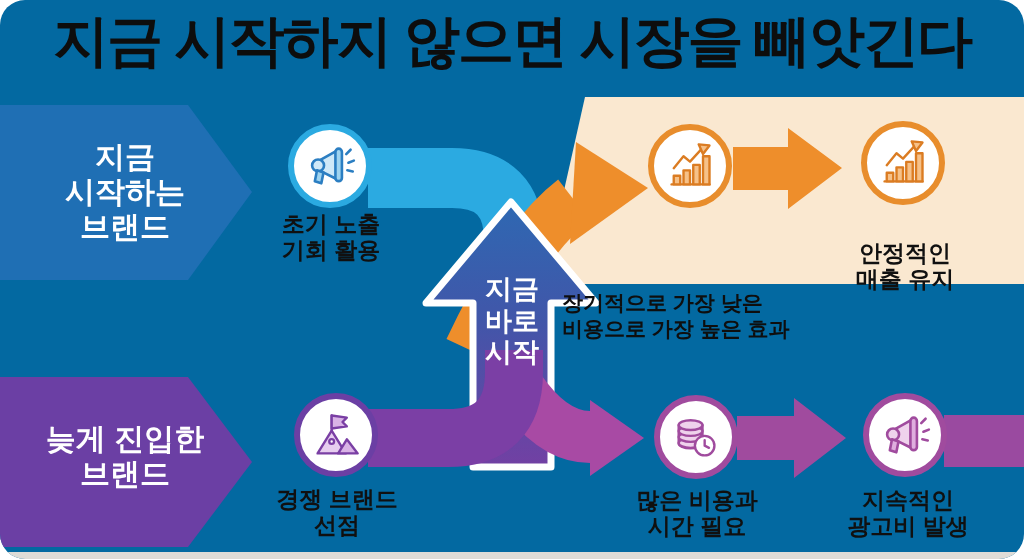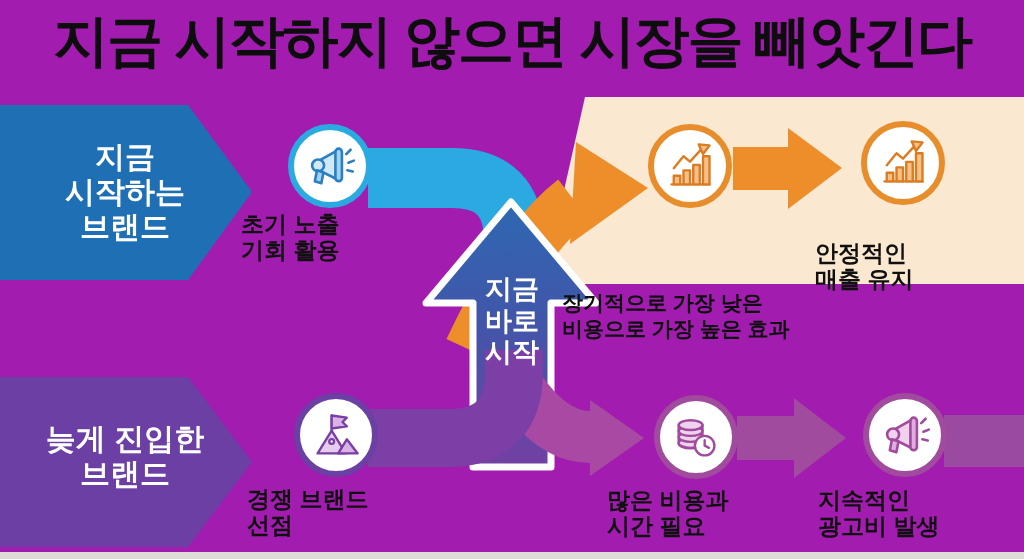--- a/index.html
+++ b/index.html
@@ -1,19 +1,20 @@
 <!DOCTYPE html>
 <html><head>
 <meta charset="utf-8">
 <style>
   html,body { margin:0; padding:0; background:#ffffff; }
   .stage {
     position:relative; width:1024px; height:559px; overflow:hidden;
-    background:#a21caf;
+    background:#0369a1;
     font-family:"Liberation Sans", sans-serif;
+    border-radius:25px;
   }
   .title {
     position:absolute; top:4px; left:0; width:1024px; text-align:center;
     font-size:56px; font-weight:900; letter-spacing:-2px; color:#0d0d0d;
     white-space:nowrap;
   }
   .svg-layer { position:absolute; left:0; top:0; }
   .chevron-label {
     position:absolute; color:#ffffff; font-weight:800; font-size:30px;
     line-height:1.16; text-align:center; white-space:pre-line;
@@ -21,21 +22,21 @@
   .circle {
     position:absolute; width:84px; height:84px; border-radius:50%;
     background:#ffffff; box-sizing:border-box;
     display:flex; align-items:center; justify-content:center;
   }
   .ring-lightblue { border:6px solid #2baae1; }
   .ring-orange   { border:6px solid #e88d2c; }
   .ring-purple   { border:6px solid #6b3fa4; }
   .ring-magenta  { border:6px solid #a04b9e; }
   .caption {
-    position:absolute; width:180px; font-weight:800;
+    position:absolute; width:180px; text-align:center; font-weight:800;
     font-size:23px; line-height:1.14; color:#101010; white-space:pre-line;
   }
   .cta {
     position:absolute; left:452px; top:274px; width:120px; text-align:center;
     color:#ffffff; font-weight:800; font-size:27px; line-height:1.17;
     white-space:pre-line;
   }
   .message {
     position:absolute; left:562px; top:290px; width:380px;
     font-weight:800; font-size:21px; line-height:1.26; color:#0e0e0e;

